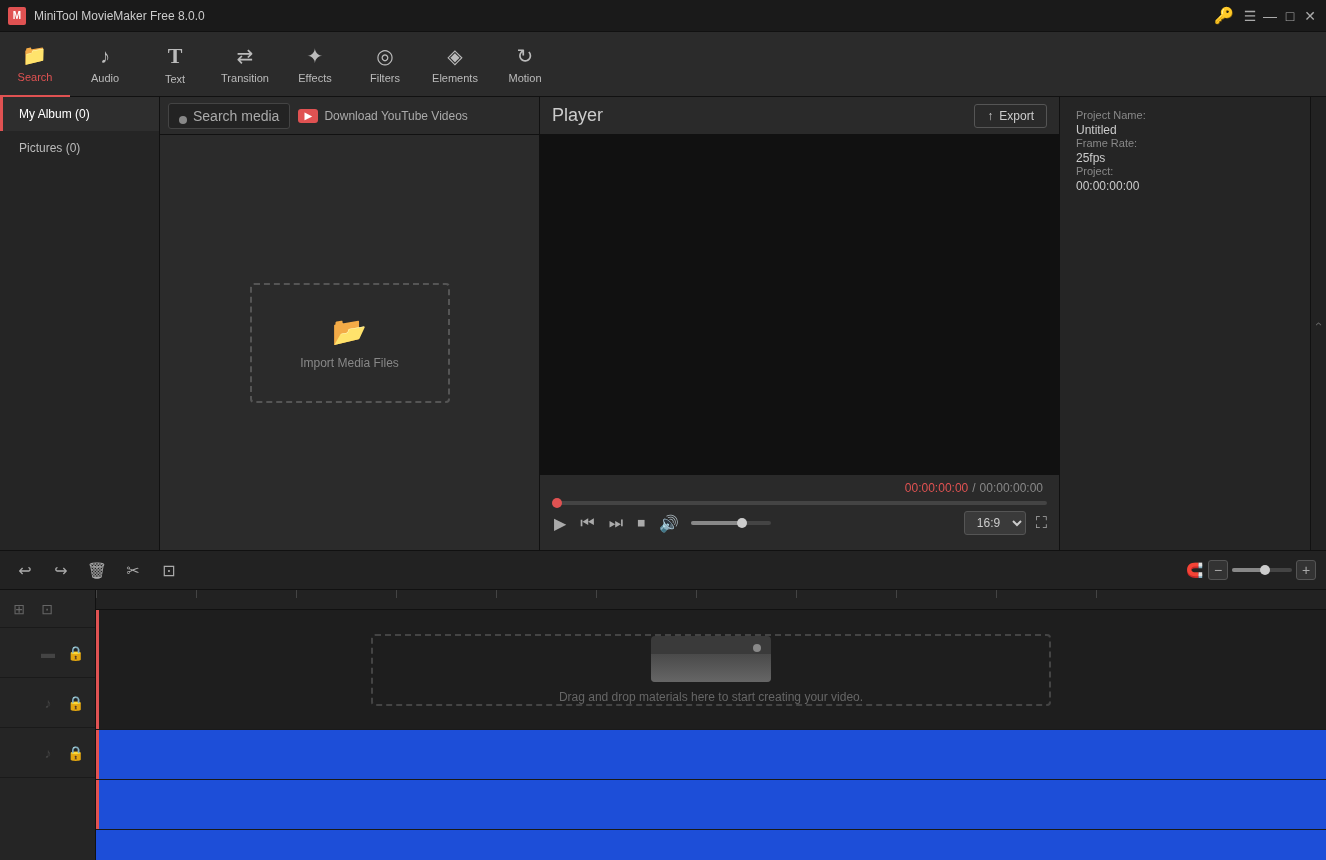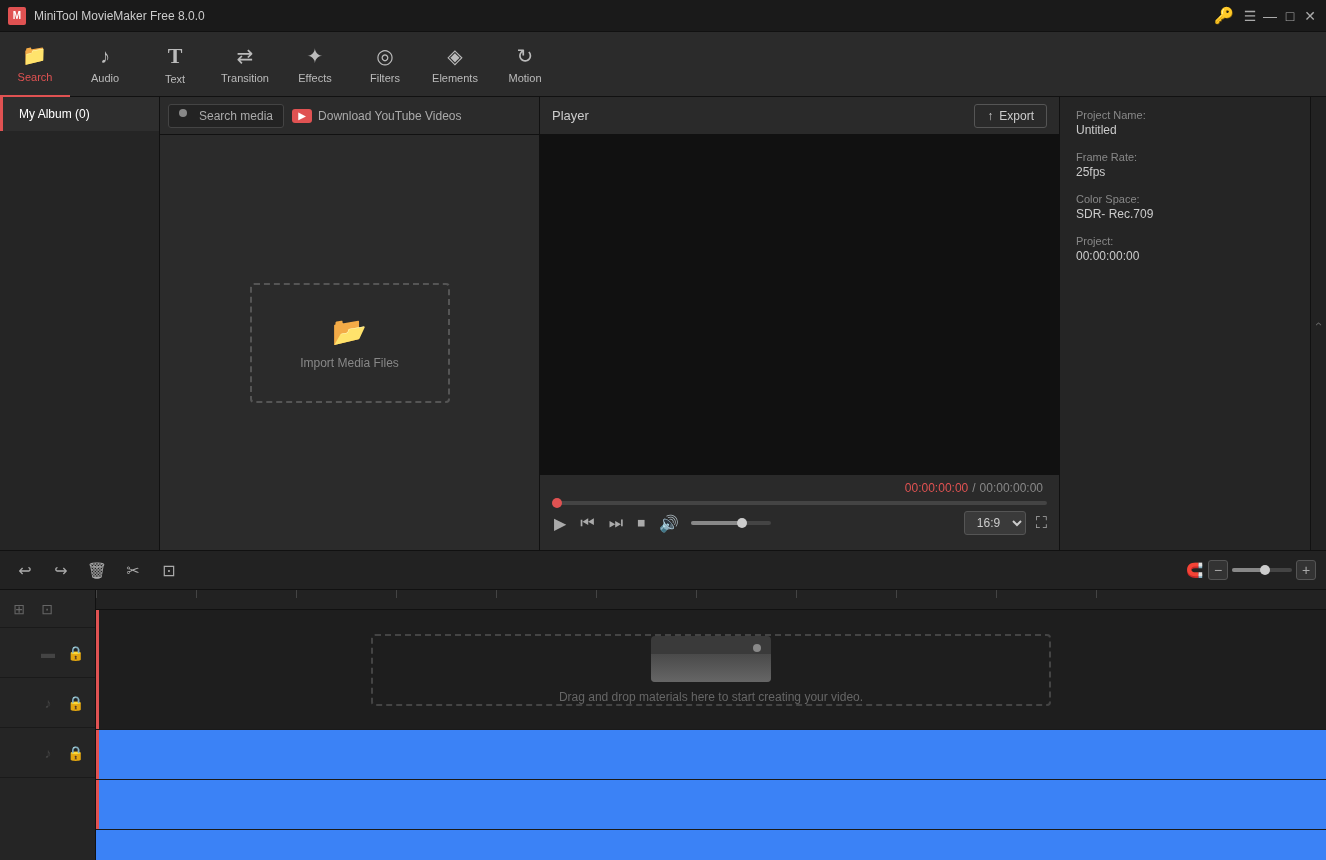--- a/index.html
+++ b/index.html
@@ -117,29 +117,29 @@
     #media-toolbar {
       height: 38px;
       display: flex;
       align-items: center;
       padding: 0 8px;
       gap: 8px;
       border-bottom: 1px solid #111;
     }
     .search-btn {
       display: flex;
-      align-items: flex-start;
-      gap: 12px;
+      align-items: flex-end;
+      gap: 6px;
       background: #232323;
       border: 1px solid #444;
       border-radius: 3px;
       padding: 4px 10px;
       color: #aaa;
       cursor: pointer;
-      font-size: 12px;
+      font-size: 14px;
     }
     .search-btn .dot {
       width: 8px; height: 8px;
       background: #888;
       border-radius: 50%;
     }
     .youtube-btn {
       display: flex;
       align-items: center;
       gap: 6px;
@@ -186,21 +186,21 @@
       border-right: 1px solid #111;
     }
     #player-header {
       height: 38px;
       display: flex;
       align-items: center;
       justify-content: space-between;
       padding: 0 12px;
       border-bottom: 1px solid #111;
     }
-    #player-header .player-label { color: #ccc; font-size: 13px; }
+    #player-header .player-label { color: #ccc; font-size: 18px; }
     .export-btn {
       display: flex;
       align-items: center;
       gap: 6px;
       background: transparent;
       border: 1px solid #555;
       border-radius: 3px;
       padding: 4px 12px;
       color: #ccc;
       cursor: pointer;
@@ -296,21 +296,20 @@
       align-items: center;
       padding: 0 16px;
       border-bottom: 1px solid #111;
       font-size: 14px;
       color: #ccc;
     }
     .project-info-table {
       padding: 12px 16px;
       display: flex;
       flex-direction: column;
-      gap: 14px;
     }
     .project-info-row {
       display: flex;
       flex-direction: column;
       gap: 2px;
     }
     .project-info-label { color: #888; font-size: 11px; }
     .project-info-value { color: #ccc; font-size: 12px; }
     .collapse-arrow {
       width: 16px;
@@ -420,21 +419,21 @@
       height: 38px;
       display: flex;
       align-items: center;
       padding: 0 8px;
       gap: 6px;
       border-bottom: 1px solid #1a1a1a;
     }
 
     #track-area {
       flex: 1;
-      background: #3b82f6;
+      background: #1d4ed8;
       position: relative;
       overflow: hidden;
       text-align: right;
     }
     .timeline-ruler {
       height: 20px;
       background: #222;
       border-bottom: 1px solid #111;
       position: relative;
     }
@@ -557,20 +556,21 @@
   <div class="toolbar-item">
     <span class="icon">↻</span>
     <span>Motion</span>
   </div>
 </div>
 
 <div id="main">
 
   <div id="left-panel">
     <div class="left-nav-item active">My Album (0)</div>
+    <div class="left-nav-item">Pictures (0)</div>
   </div>
 
   <div id="media-panel">
     <div id="media-toolbar">
       <div class="search-btn">
         <span class="dot"></span>
         <span>Search media</span>
       </div>
       <div class="youtube-btn">
         <div class="youtube-icon">▶</div>
@@ -629,24 +629,20 @@
     <div class="project-info-table">
       <div class="project-info-row">
         <span class="project-info-label">Project Name:</span>
         <span class="project-info-value">Untitled</span>
       </div>
       <div class="project-info-row">
         <span class="project-info-label">Frame Rate:</span>
         <span class="project-info-value">25fps</span>
       </div>
       <div class="project-info-row">
-        <span class="project-info-label">Color Space:</span>
-        <span class="project-info-value">SDR- Rec.709</span>
-      </div>
-      <div class="project-info-row">
         <span class="project-info-label">Project:</span>
         <span class="project-info-value">00:00:00:00</span>
       </div>
     </div>
   </div>
 
   <div class="collapse-arrow">‹</div>
 </div>
 
 <div id="bottom-toolbar">

